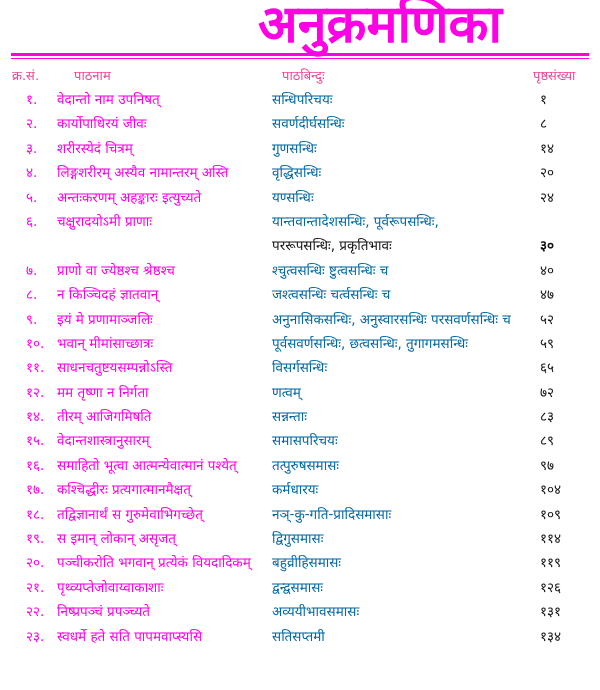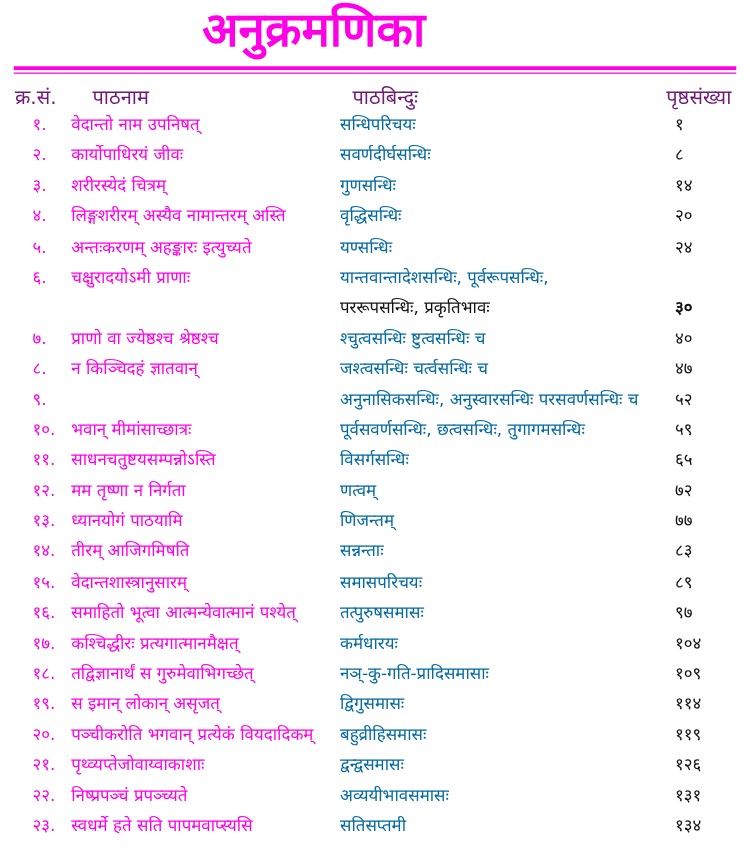--- a/index.html
+++ b/index.html
@@ -12,22 +12,22 @@
       height: 690px;
       position: relative;
       overflow: hidden;
       font-family: "DejaVu Sans", sans-serif;
     }
     .title {
       position: absolute;
       top: 0;
       left: 0;
       width: 502px;
-      text-align: center;
-      font-size: 38px;
+      text-align: right;
+      font-size: 52px;
       line-height: 48px;
       font-weight: bold;
       color: #ff00e6;
     }
     .rule-thick {
       position: absolute;
       left: 11px;
       width: 578px;
       top: 53px;
       height: 3px;
@@ -40,22 +40,22 @@
       top: 58px;
       height: 1px;
       background: #ff00e6;
     }
     .header {
       position: absolute;
       top: 64px;
       left: 0;
       width: 600px;
       height: 22px;
-      color: #701a75;
-      font-size: 16px;
+      color: #ec4899;
+      font-size: 13px;
     }
     .header span { position: absolute; top: 2px; white-space: nowrap; }
     .h-num { left: 12px; }
     .h-name { left: 74px; }
     .h-topic { left: 282px; }
     .h-page { left: 533px; }
 
     .rows {
       position: absolute;
       top: 88px;
@@ -136,20 +136,21 @@
       <span class="c-page">४०</span>
     </div>
   <div class="row">
       <span class="c-num">८.</span>
       <span class="c-name">न किञ्चिदहं ज्ञातवान्</span>
       <span class="c-topic">जश्त्वसन्धिः चर्त्वसन्धिः च</span>
       <span class="c-page">४७</span>
     </div>
   <div class="row">
       <span class="c-num">९.</span>
+      <span class="c-name">इयं मे प्रणामाञ्जलिः</span>
       <span class="c-topic">अनुनासिकसन्धिः, अनुस्वारसन्धिः परसवर्णसन्धिः च</span>
       <span class="c-page">५२</span>
     </div>
   <div class="row">
       <span class="c-num">१०.</span>
       <span class="c-name">भवान् मीमांसाच्छात्रः</span>
       <span class="c-topic">पूर्वसवर्णसन्धिः, छत्वसन्धिः, तुगागमसन्धिः</span>
       <span class="c-page">५९</span>
     </div>
   <div class="row">
@@ -158,26 +159,20 @@
       <span class="c-topic">विसर्गसन्धिः</span>
       <span class="c-page">६५</span>
     </div>
   <div class="row">
       <span class="c-num">१२.</span>
       <span class="c-name">मम तृष्णा न निर्गता</span>
       <span class="c-topic">णत्वम्</span>
       <span class="c-page">७२</span>
     </div>
   <div class="row">
-      <span class="c-num">१३.</span>
-      <span class="c-name">ध्यानयोगं पाठयामि</span>
-      <span class="c-topic">णिजन्तम्</span>
-      <span class="c-page">७७</span>
-    </div>
-  <div class="row">
       <span class="c-num">१४.</span>
       <span class="c-name">तीरम् आजिगमिषति</span>
       <span class="c-topic">सन्नन्ताः</span>
       <span class="c-page">८३</span>
     </div>
   <div class="row">
       <span class="c-num">१५.</span>
       <span class="c-name">वेदान्तशास्त्रानुसारम्</span>
       <span class="c-topic">समासपरिचयः</span>
       <span class="c-page">८९</span>

